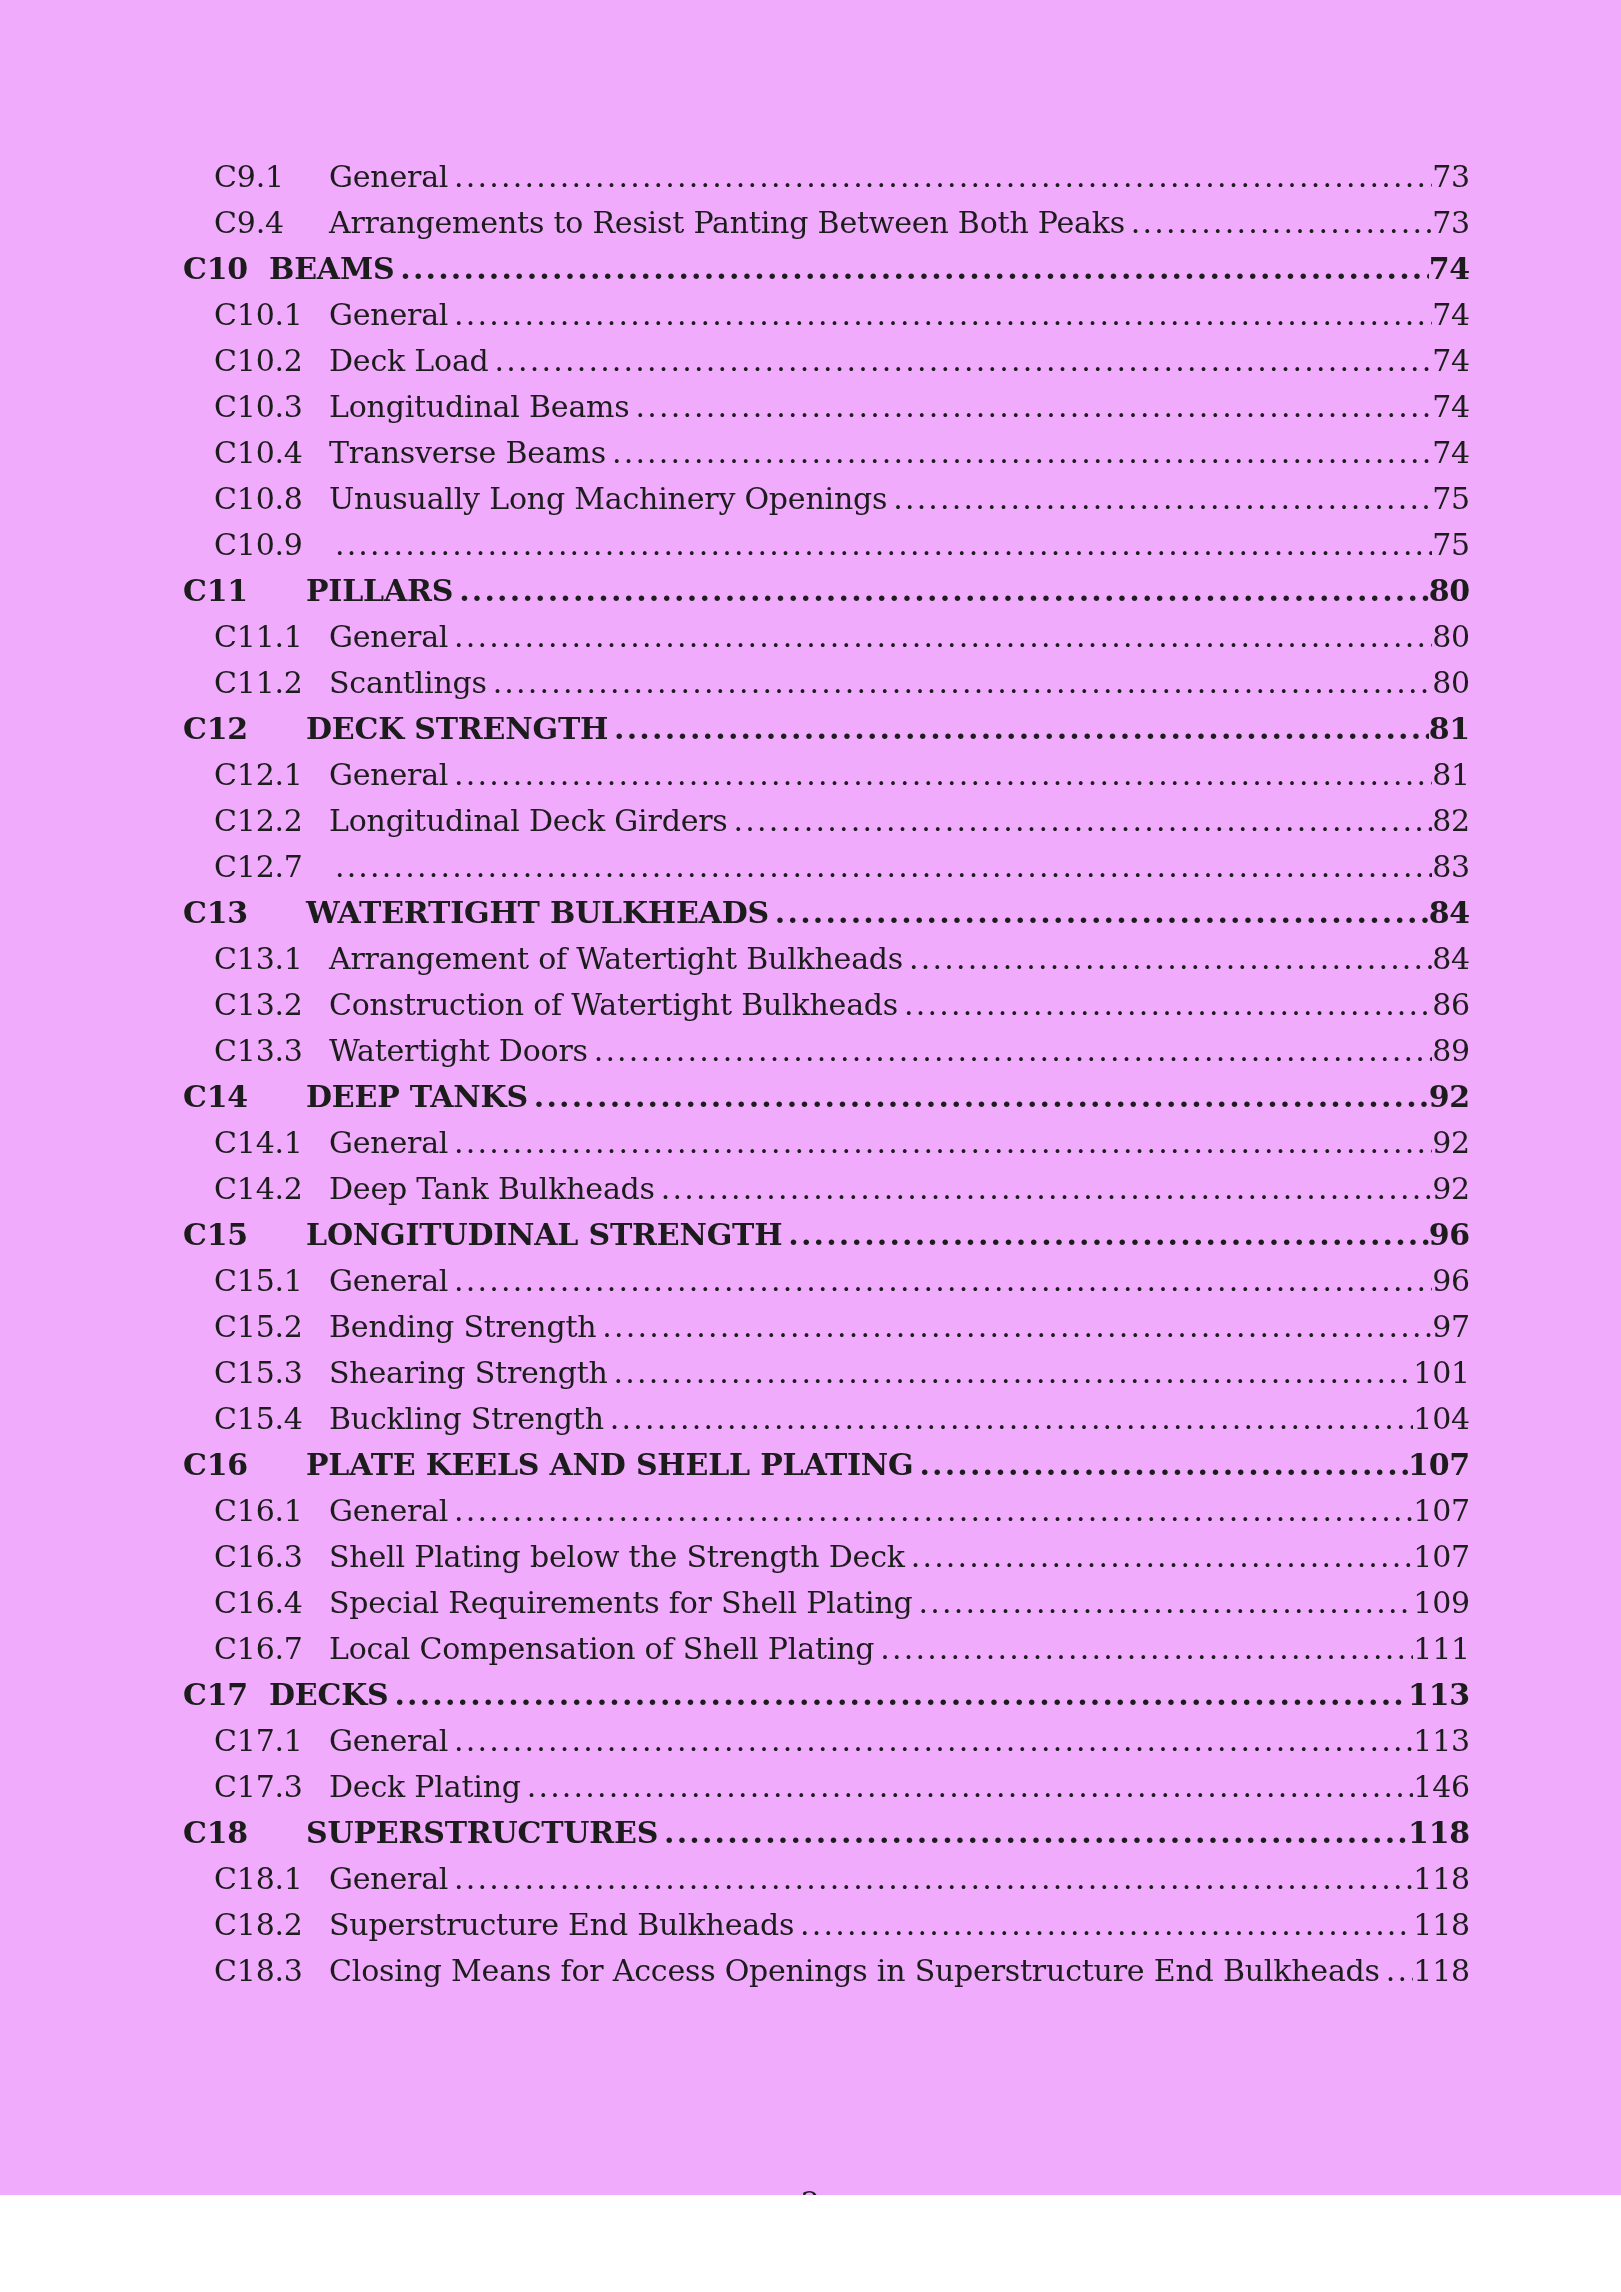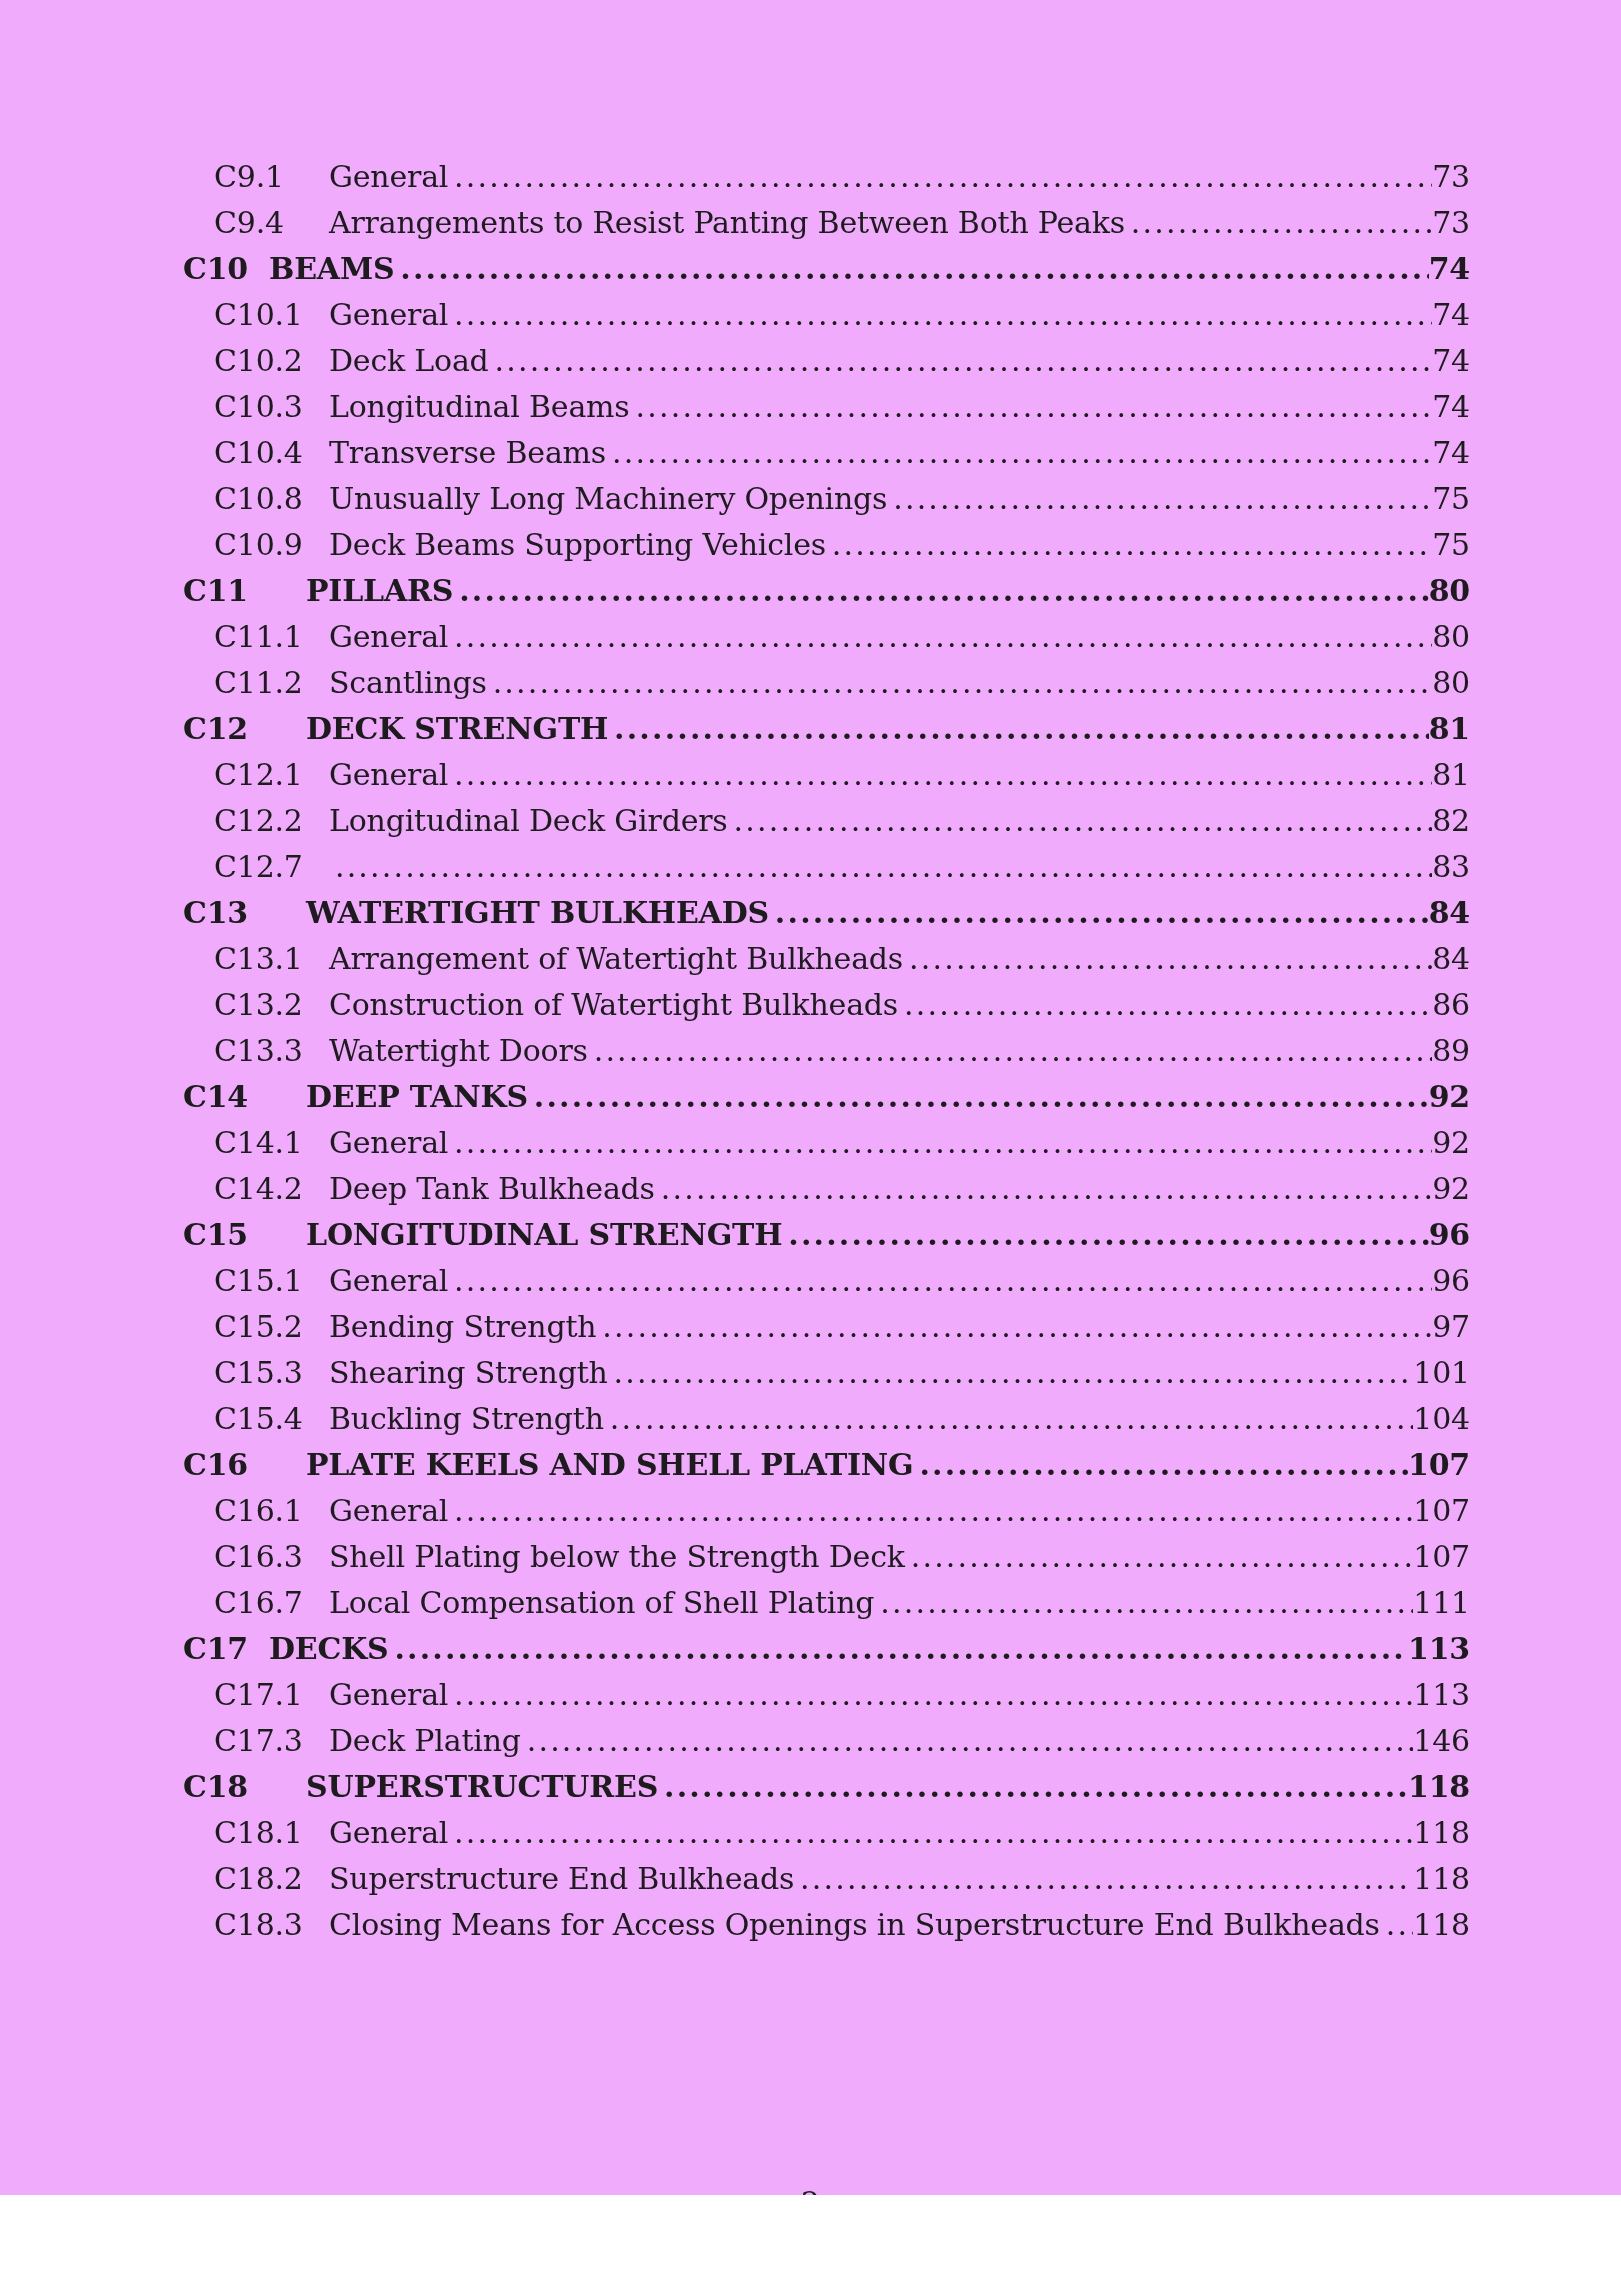--- a/index.html
+++ b/index.html
@@ -123,21 +123,20 @@
 
     <div class="row l1">
       <span class="num">C10.8</span>
       <span class="title">Unusually Long Machinery Openings</span>
       <span class="leader"></span>
       <span class="pagenum">75</span>
     </div>
 
     <div class="row l1">
       <span class="num">C10.9</span>
-      <span class="title">Deck Beams Supporting Vehicles</span>
       <span class="leader"></span>
       <span class="pagenum">75</span>
     </div>
 
     <div class="row l0">
       <span class="num">C11</span>
       <span class="title">PILLARS</span>
       <span class="leader"></span>
       <span class="pagenum">80</span>
     </div>
@@ -281,20 +280,26 @@
       <span class="pagenum">107</span>
     </div>
 
     <div class="row l1">
       <span class="num">C16.3</span>
       <span class="title">Shell Plating below the Strength Deck</span>
       <span class="leader"></span>
       <span class="pagenum">107</span>
     </div>
 
+    <div class="row l1">
+      <span class="num">C16.4</span>
+      <span class="title">Special Requirements for Shell Plating</span>
+      <span class="leader"></span>
+      <span class="pagenum">109</span>
+    </div>
 
 
     <div class="row l1">
       <span class="num">C16.7</span>
       <span class="title">Local Compensation of Shell Plating</span>
       <span class="leader"></span>
       <span class="pagenum">111</span>
     </div>
 
     <div class="row l0 narrow">

